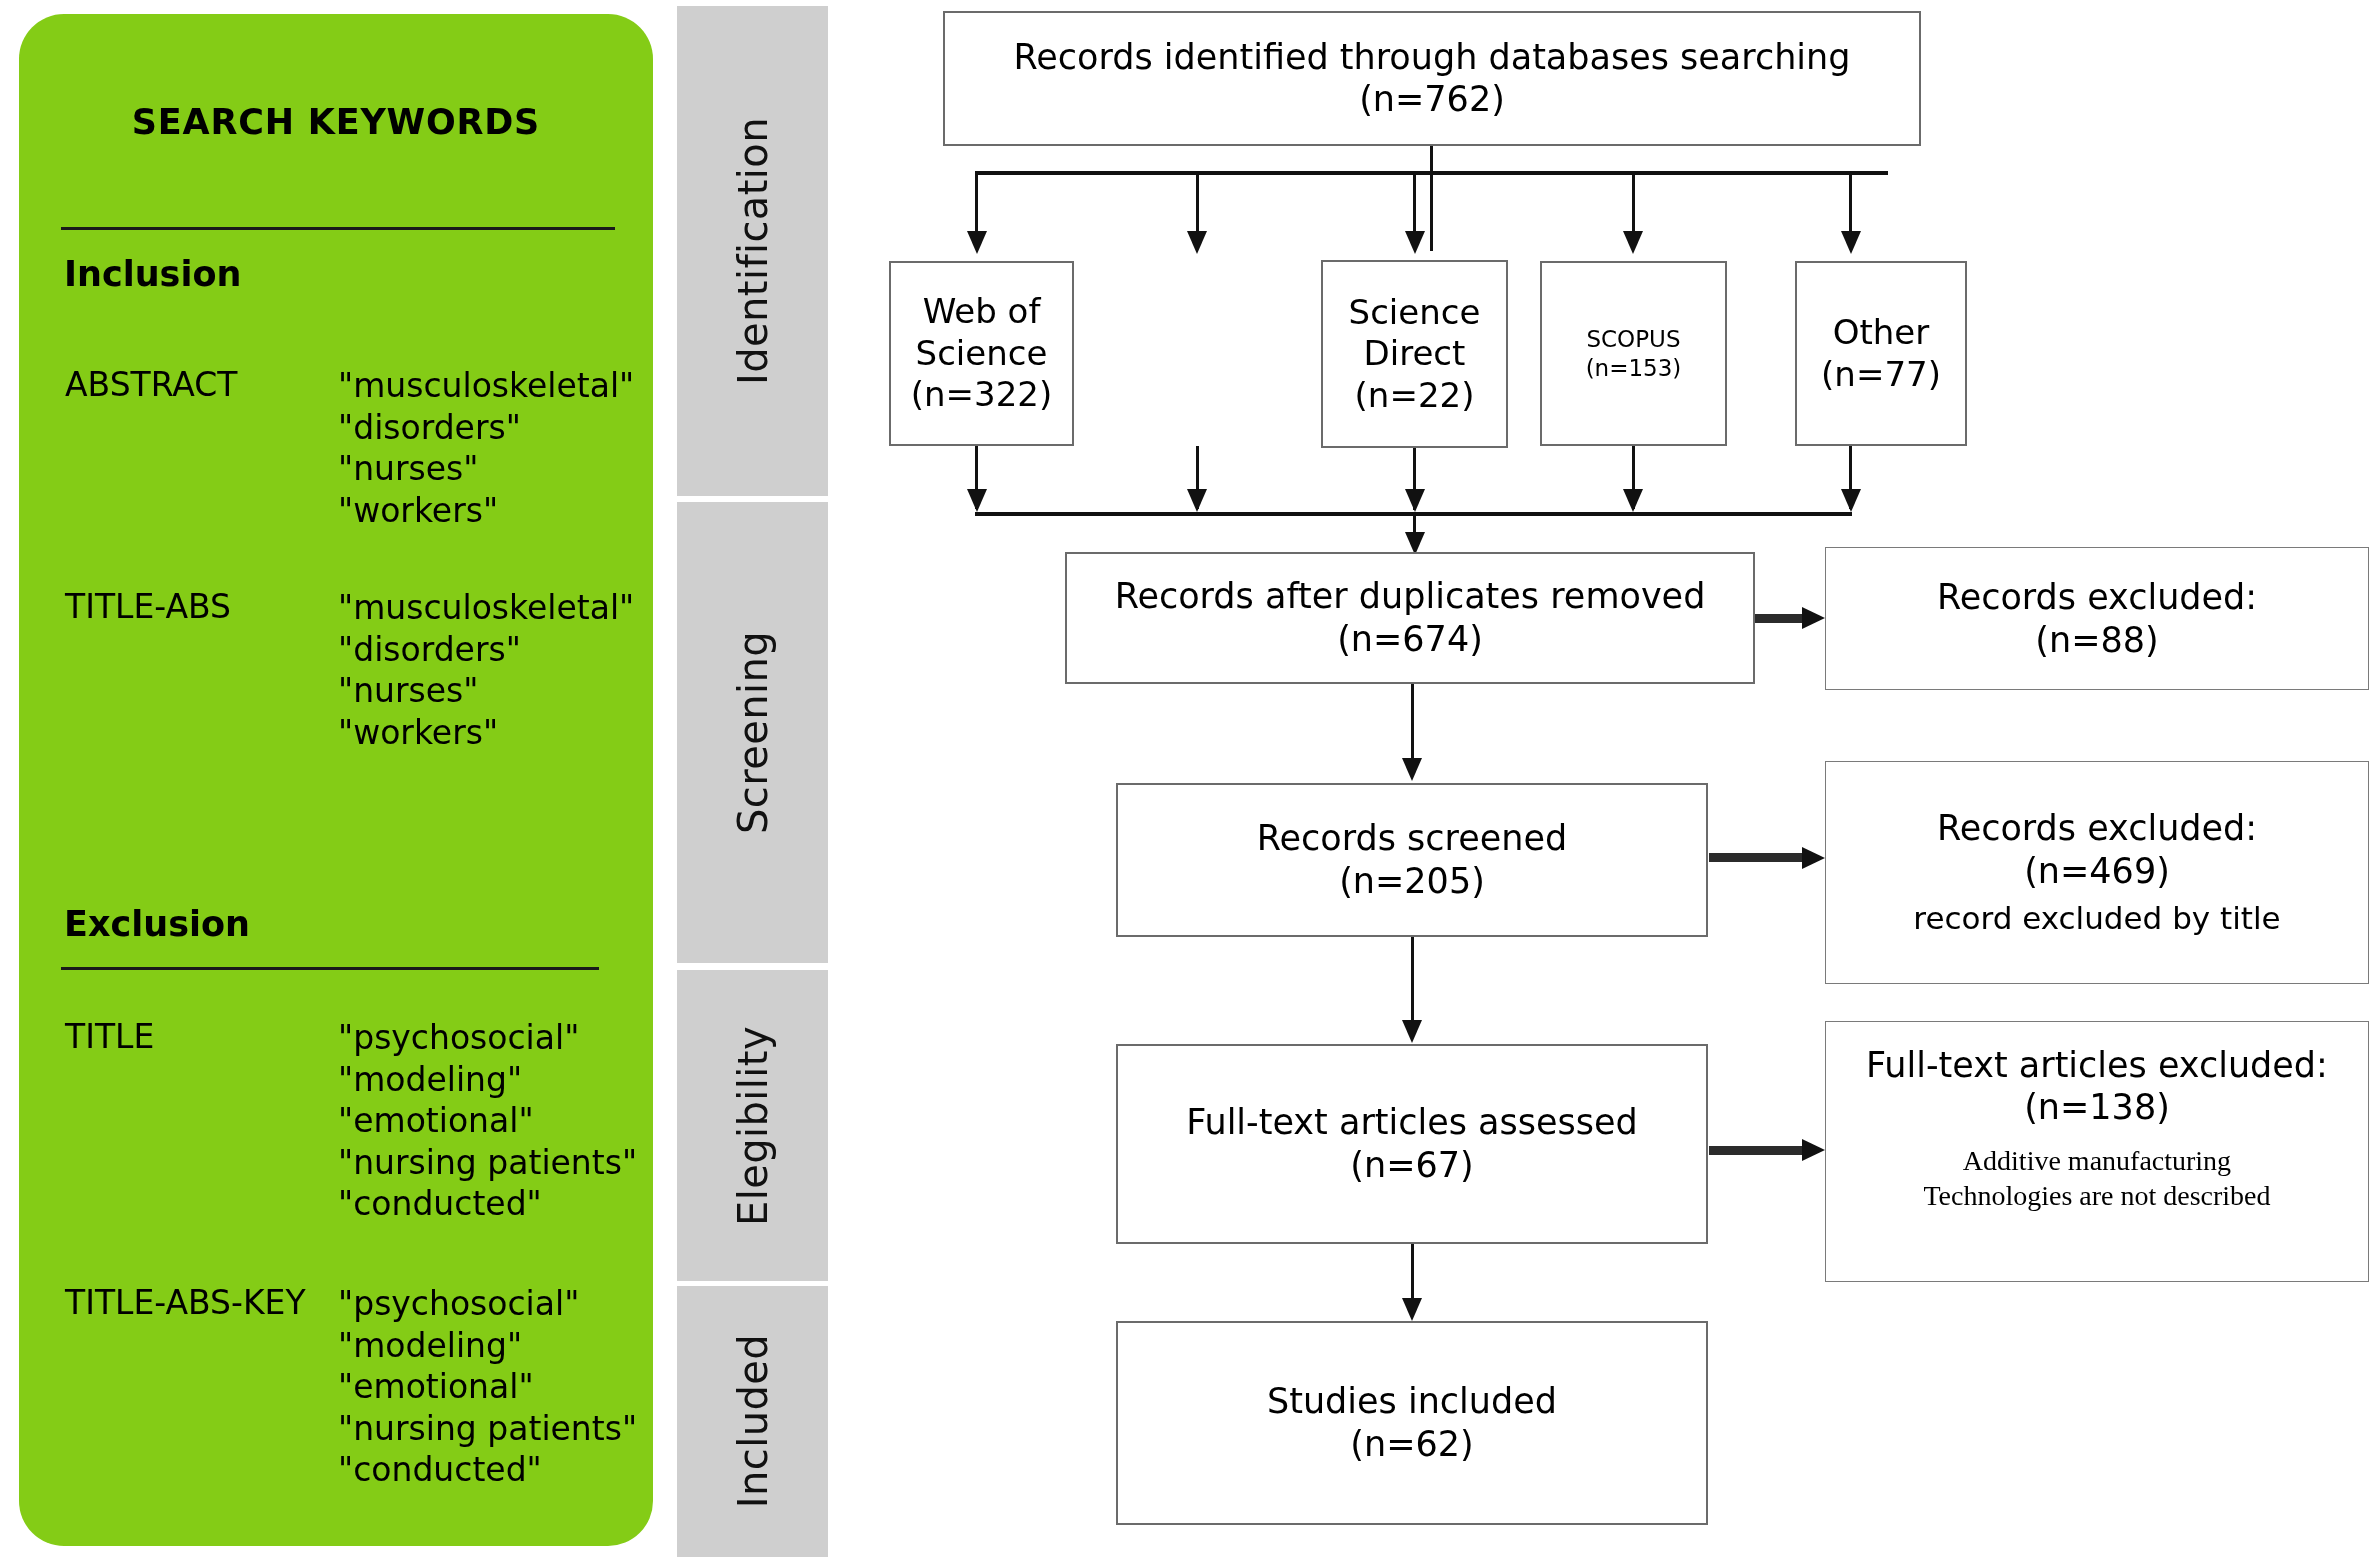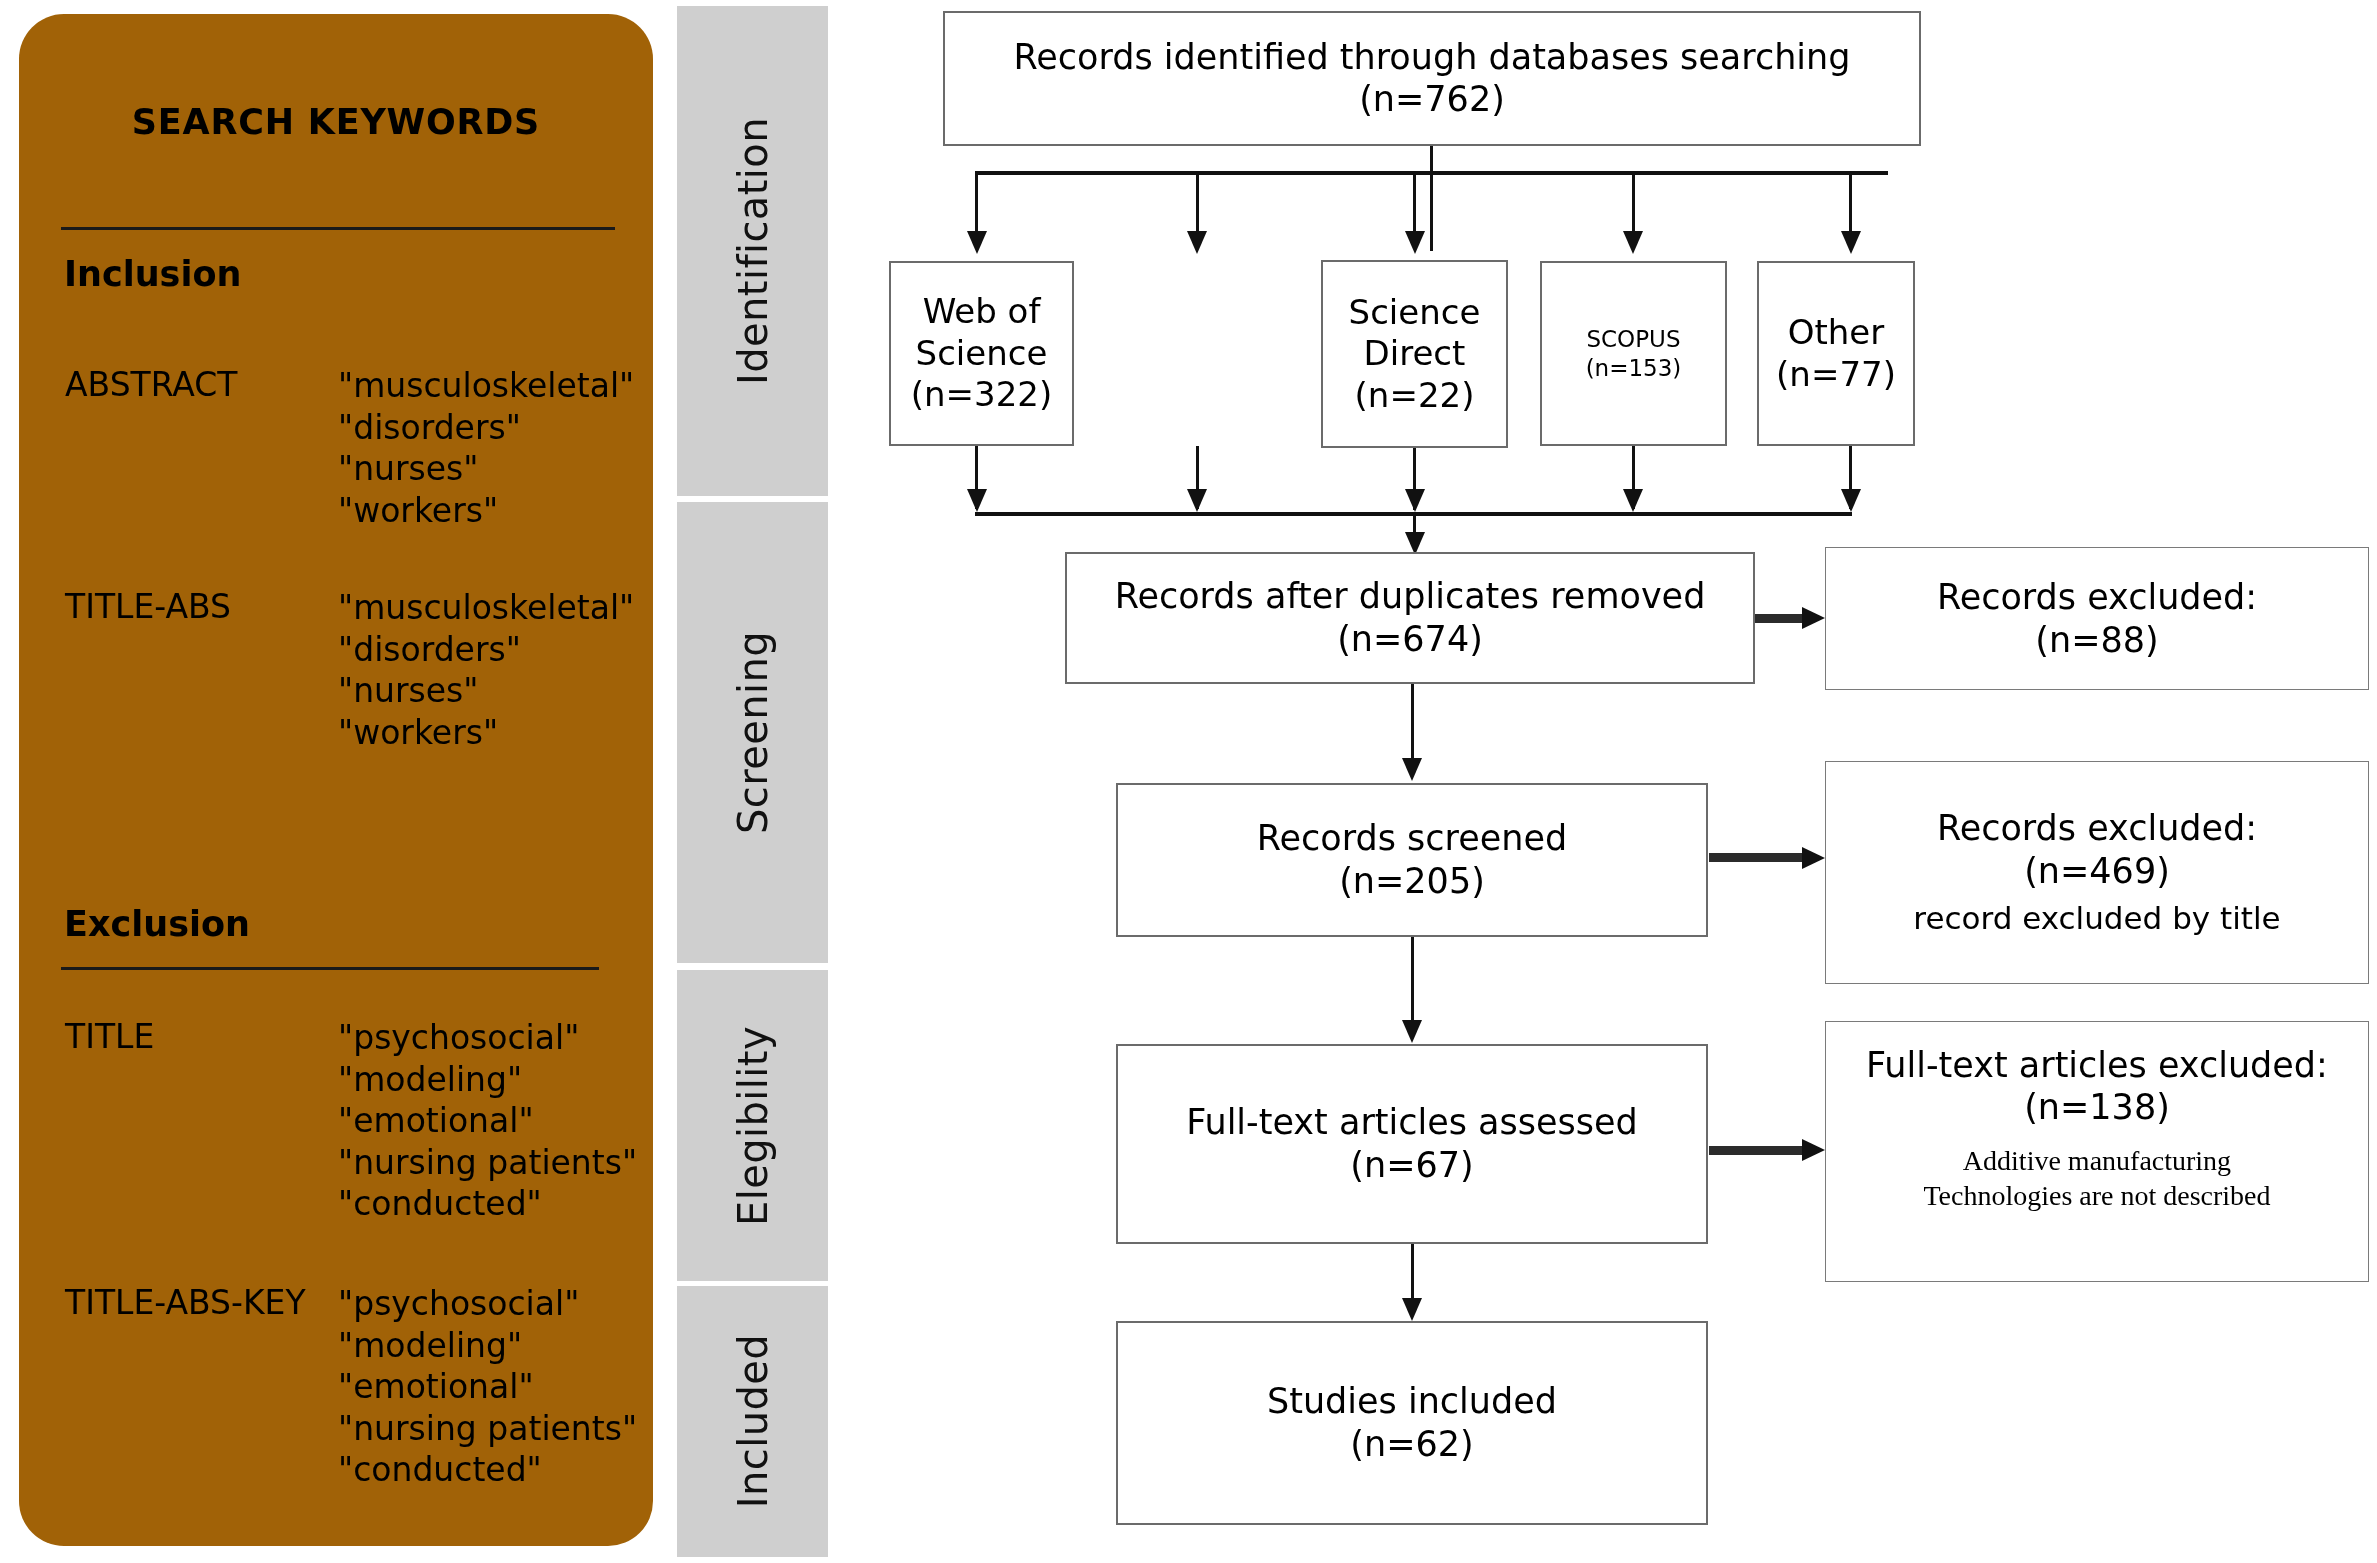--- a/index.html
+++ b/index.html
@@ -19,21 +19,21 @@
     overflow: hidden;
   }
 
   
   #keywords-panel {
     position: absolute;
     left: 19px;
     top: 14px;
     width: 634px;
     height: 1532px;
-    background: #a16207;
+    background: #84cc16;
     border-radius: 45px;
     box-sizing: border-box;
   }
   .kw-title {
     position: absolute;
     left: 0;
     top: 88px;
     width: 634px;
     text-align: center;
     font-size: 35px;
@@ -137,21 +137,21 @@
     line-height: 1.25;
     margin-top: 14px;
   }
   .fbox .sub div { white-space: nowrap; font-family: Liberation Serif, serif; }
 
   #box-identified    { left: 943px; top: 10.8px;   width: 978px; height: 135px; }
   #box-wos           { left: 889px; top: 261px;  width: 185px;  height: 185px; font-size: 34px; }
   #box-pubmed        { left: 1104px; top: 261px;  width: 187px;  height: 185px; font-size: 34px; }
   #box-sciencedirect { left: 1321px; top: 260px;  width: 187px;  height: 188px; font-size: 34px; }
   #box-scopus        { left: 1540px; top: 261px;  width: 187px;  height: 185px; font-size: 23px; }
-  #box-other         { left: 1757px; top: 261px;  width: 158px;  height: 185px; font-size: 34px; }
+  #box-other         { left: 1795px; top: 261px;  width: 172px;  height: 185px; font-size: 34px; }
 
   #box-dupes         { left: 1065px; top: 552px;  width: 690px;  height: 132px; text-align: center; }
   #box-excl-dupes    { left: 1825px; top: 547px;  width: 544px;  height: 143px; }
 
   #box-screened      { left: 1116px; top: 783px; width: 592px;  height: 154px; }
   #box-excl-screened { left: 1825px; top: 761px;  width: 544px;  height: 223px; }
 
   #box-fulltext      { left: 1116px; top: 1044px; width: 592px;  height: 200px; }
   #box-excl-fulltext { left: 1825px; top: 1021px; width: 544px;  height: 261px;
                        justify-content: flex-start; padding-top: 21.5px; }

